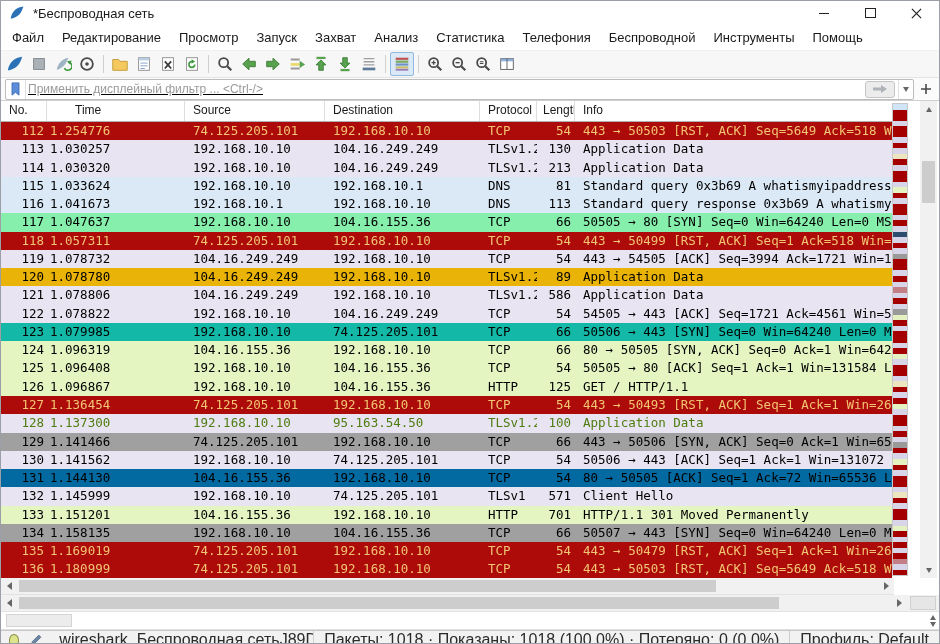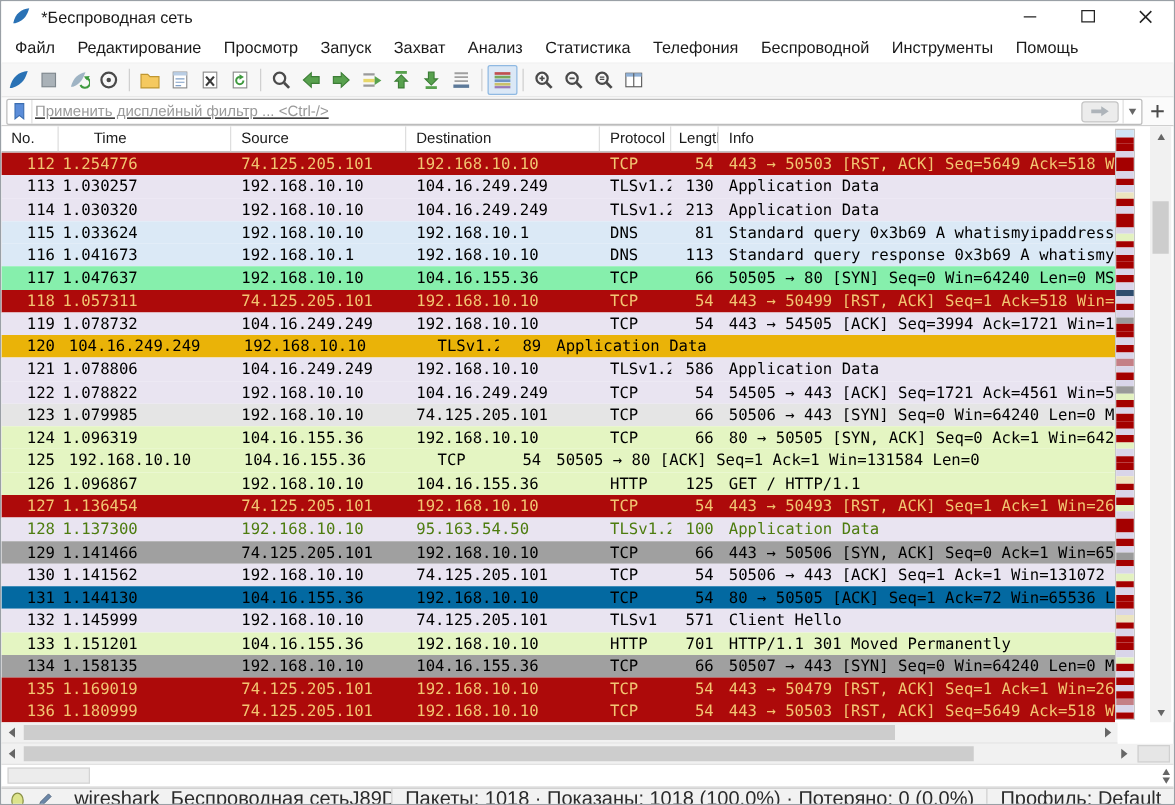--- a/index.html
+++ b/index.html
@@ -361,20 +361,21 @@
             <span class="cell col0">119</span>
             <span class="cell col1">1.078732</span>
             <span class="cell col2">104.16.249.249</span>
             <span class="cell col3">192.168.10.10</span>
             <span class="cell col4">TCP</span>
             <span class="cell col5">54</span>
             <span class="cell col6">443 → 54505 [ACK] Seq=3994 Ack=1721 Win=131072 Len=0</span>
           </div>
           <div class="row" style="background: #eab308; color: rgb(0, 0, 0);">
             <span class="cell col0">120</span>
+            <span class="cell col1">1.078780</span>
             <span class="cell col2">104.16.249.249</span>
             <span class="cell col3">192.168.10.10</span>
             <span class="cell col4">TLSv1.2</span>
             <span class="cell col5">89</span>
             <span class="cell col6">Application Data</span>
           </div>
           <div class="row" style="background: rgb(233, 228, 241); color: rgb(0, 0, 0);">
             <span class="cell col0">121</span>
             <span class="cell col1">1.078806</span>
             <span class="cell col2">104.16.249.249</span>
@@ -385,40 +386,41 @@
           </div>
           <div class="row" style="background: rgb(233, 228, 241); color: rgb(0, 0, 0);">
             <span class="cell col0">122</span>
             <span class="cell col1">1.078822</span>
             <span class="cell col2">192.168.10.10</span>
             <span class="cell col3">104.16.249.249</span>
             <span class="cell col4">TCP</span>
             <span class="cell col5">54</span>
             <span class="cell col6">54505 → 443 [ACK] Seq=1721 Ack=4561 Win=513 Len=0</span>
           </div>
-          <div class="row" style="background: #e5e5e5; color: rgb(0, 0, 0);">
+          <div class="row" style="background: #14b8a6; color: rgb(0, 0, 0);">
             <span class="cell col0">123</span>
             <span class="cell col1">1.079985</span>
             <span class="cell col2">192.168.10.10</span>
             <span class="cell col3">74.125.205.101</span>
             <span class="cell col4">TCP</span>
             <span class="cell col5">66</span>
             <span class="cell col6">50506 → 443 [SYN] Seq=0 Win=64240 Len=0 MSS=1460 WS=256 SACK_PERM=1</span>
           </div>
           <div class="row" style="background: rgb(228, 245, 194); color: rgb(0, 0, 0);">
             <span class="cell col0">124</span>
             <span class="cell col1">1.096319</span>
             <span class="cell col2">104.16.155.36</span>
             <span class="cell col3">192.168.10.10</span>
             <span class="cell col4">TCP</span>
             <span class="cell col5">66</span>
             <span class="cell col6">80 → 50505 [SYN, ACK] Seq=0 Ack=1 Win=64240 Len=0 MSS=1400</span>
           </div>
           <div class="row" style="background: rgb(228, 245, 194); color: rgb(0, 0, 0);">
             <span class="cell col0">125</span>
+            <span class="cell col1">1.096408</span>
             <span class="cell col2">192.168.10.10</span>
             <span class="cell col3">104.16.155.36</span>
             <span class="cell col4">TCP</span>
             <span class="cell col5">54</span>
             <span class="cell col6">50505 → 80 [ACK] Seq=1 Ack=1 Win=131584 Len=0</span>
           </div>
           <div class="row" style="background: rgb(228, 245, 194); color: rgb(0, 0, 0);">
             <span class="cell col0">126</span>
             <span class="cell col1">1.096867</span>
             <span class="cell col2">192.168.10.10</span>

